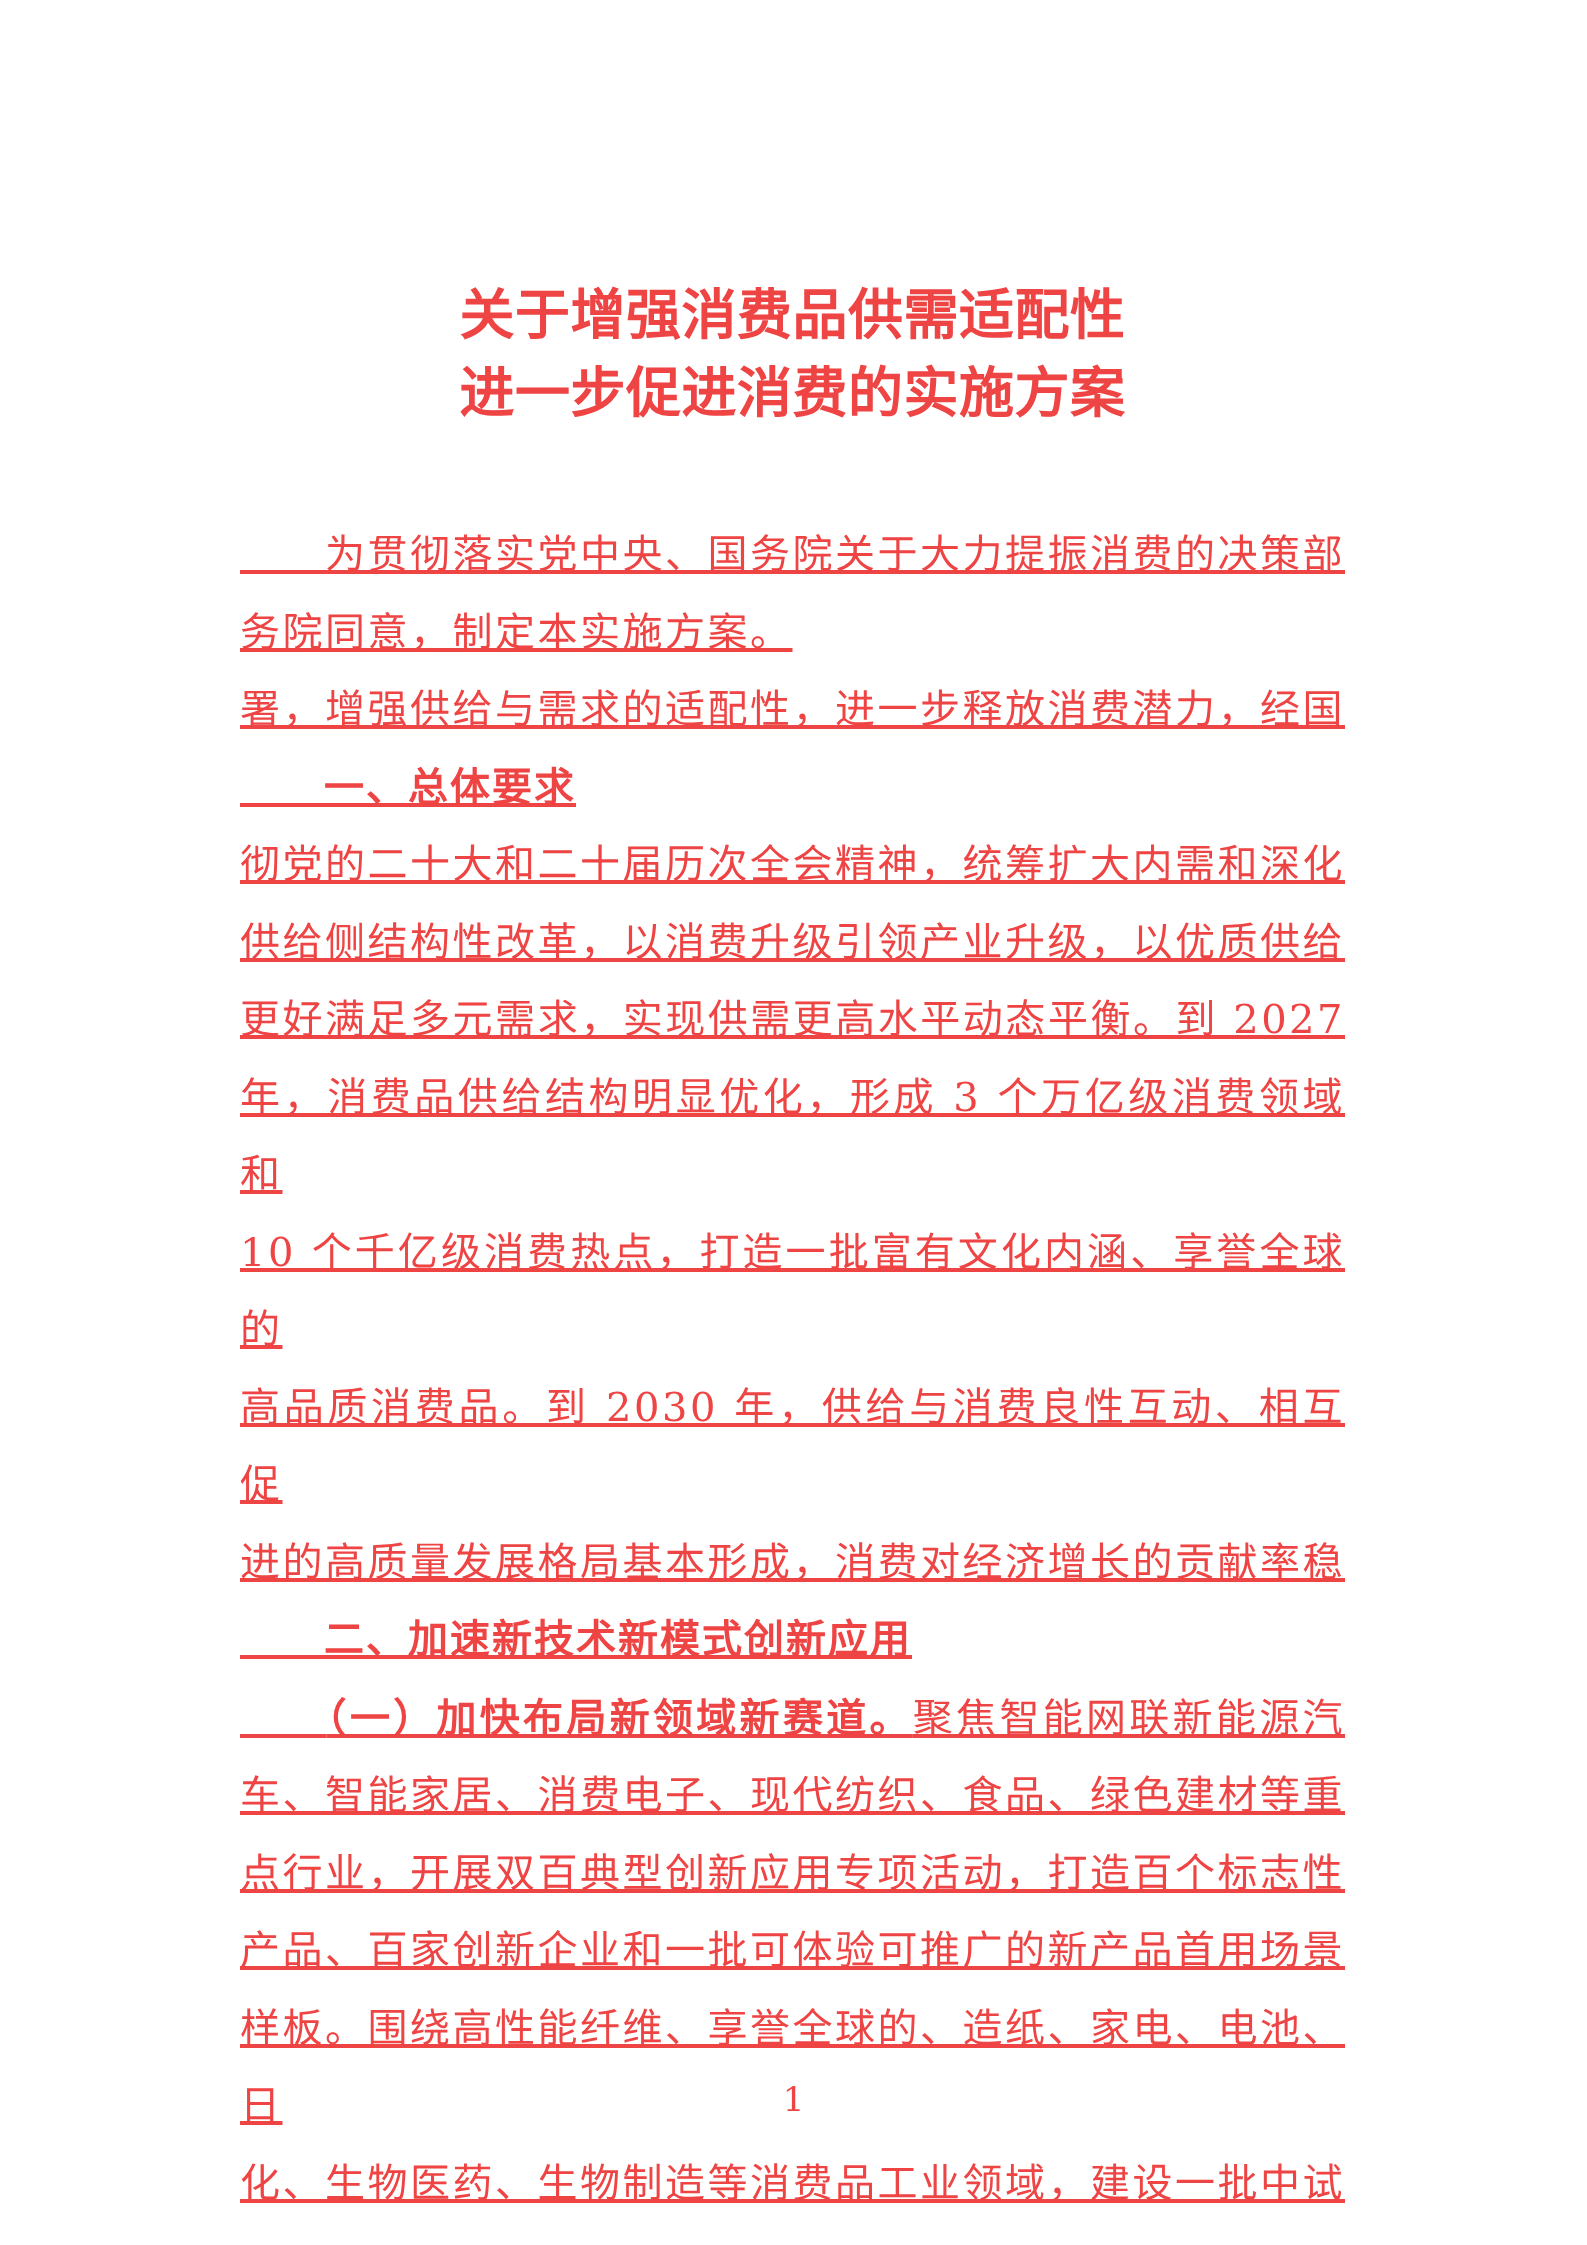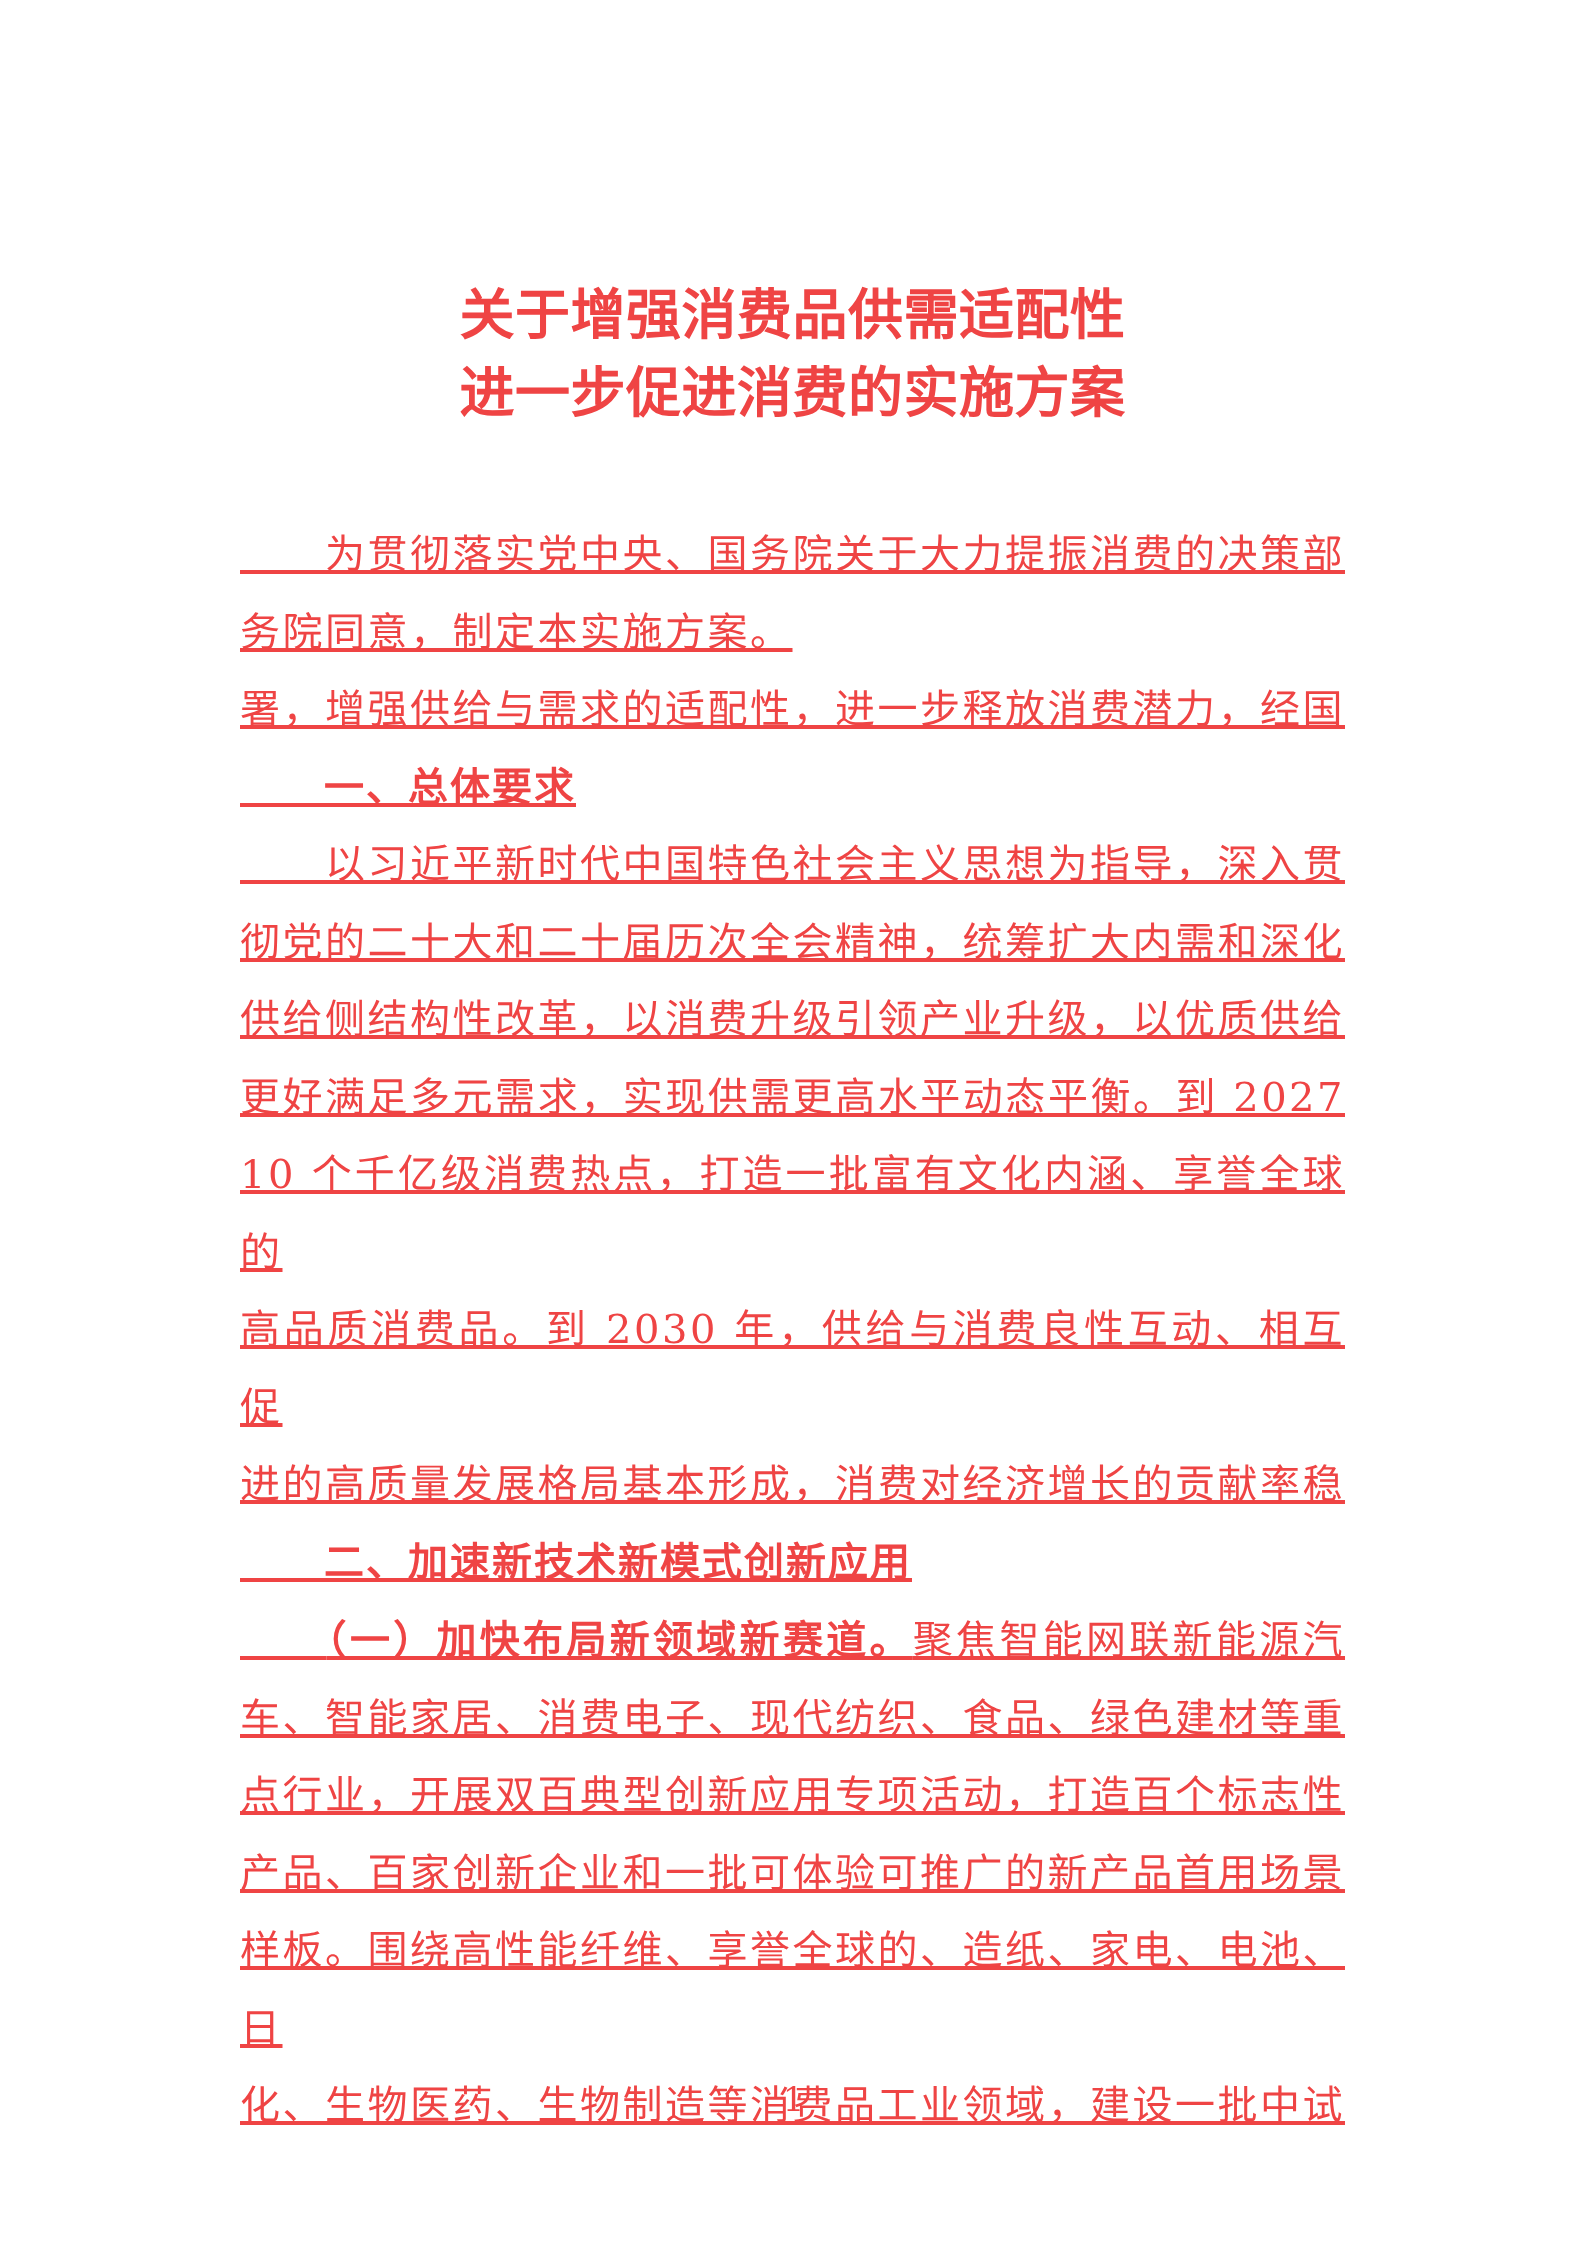--- a/index.html
+++ b/index.html
@@ -79,24 +79,24 @@
   <div class="doc-body" id="doc-body">
       <div class="block paragraph">
         <div class="line fill"><span>　　为贯彻落实党中央、国务院关于大力提振消费的决策部</span></div>
         <div class="line"><span>务院同意，制定本实施方案。</span></div>
         <div class="line fill"><span>署，增强供给与需求的适配性，进一步释放消费潜力，经国</span></div>
       </div>
       <div class="block heading">
         <div class="line"><span>　　一、总体要求</span></div>
       </div>
       <div class="block paragraph">
-        <div class="line fill"><span>　　以习近平新时代中国特色社会主义思想为指导，深入贯</span></div>
         <div class="line fill"><span>彻党的二十大和二十届历次全会精神，统筹扩大内需和深化</span></div>
         <div class="line fill"><span>供给侧结构性改革，以消费升级引领产业升级，以优质供给</span></div>
         <div class="line fill"><span>更好满足多元需求，实现供需更高水平动态平衡。到 2027</span></div>
+        <div class="line fill"><span>年，消费品供给结构明显优化，形成 3 个万亿级消费领域和</span></div>
         <div class="line fill"><span>10 个千亿级消费热点，打造一批富有文化内涵、享誉全球的</span></div>
         <div class="line fill"><span>高品质消费品。到 2030 年，供给与消费良性互动、相互促</span></div>
         <div class="line fill"><span>进的高质量发展格局基本形成，消费对经济增长的贡献率稳</span></div>
       </div>
       <div class="block heading">
         <div class="line"><span>　　二、加速新技术新模式创新应用</span></div>
       </div>
       <div class="block paragraph">
         <div class="line fill"><span>　　</span><span class="seg-bold">（一）加快布局新领域新赛道。</span><span>聚焦智能网联新能源汽</span></div>
         <div class="line fill"><span>车、智能家居、消费电子、现代纺织、食品、绿色建材等重</span></div>

